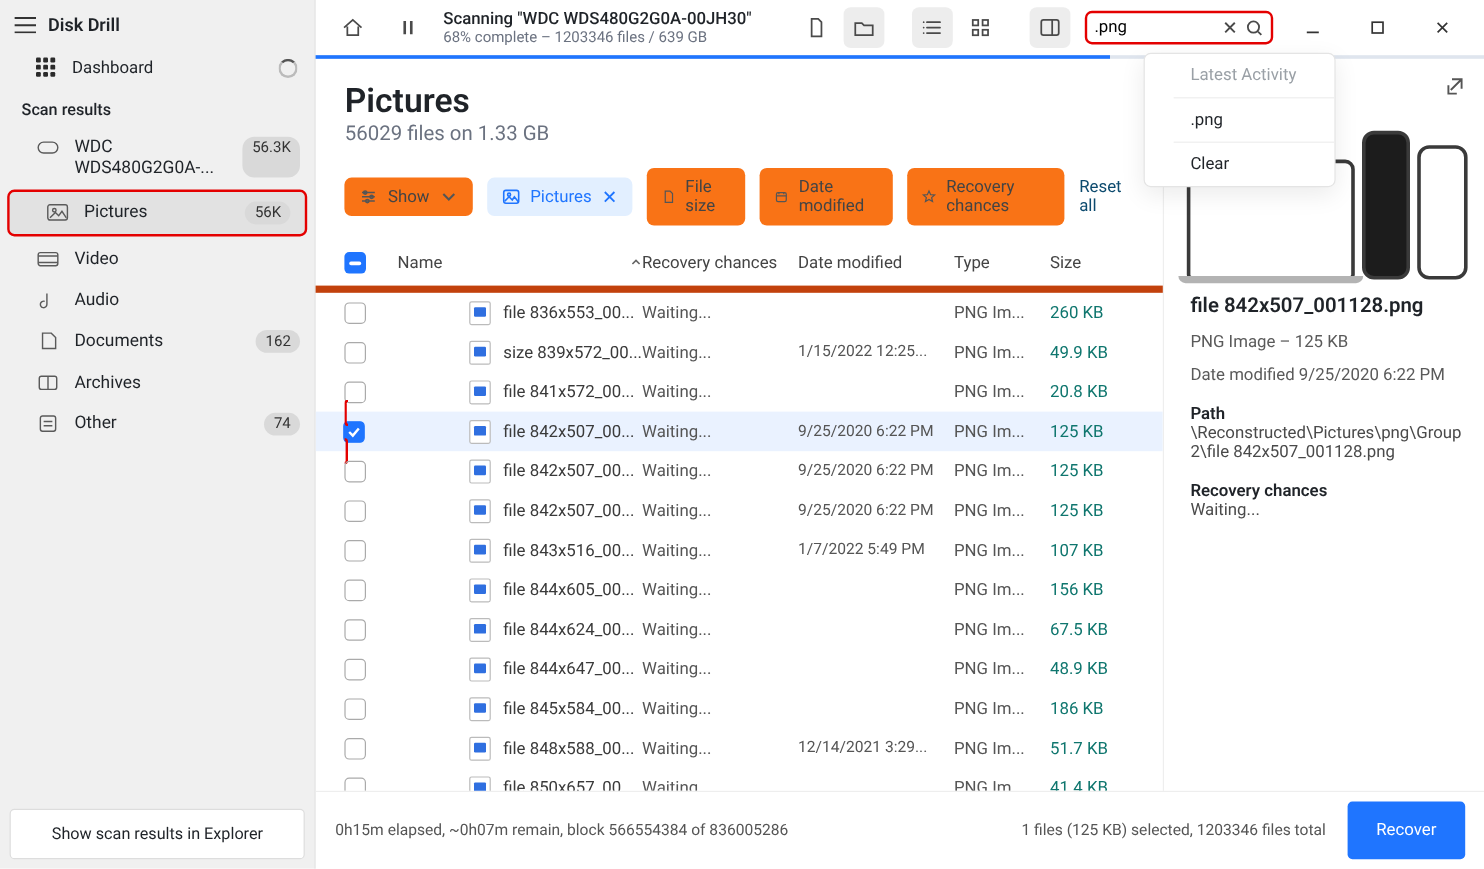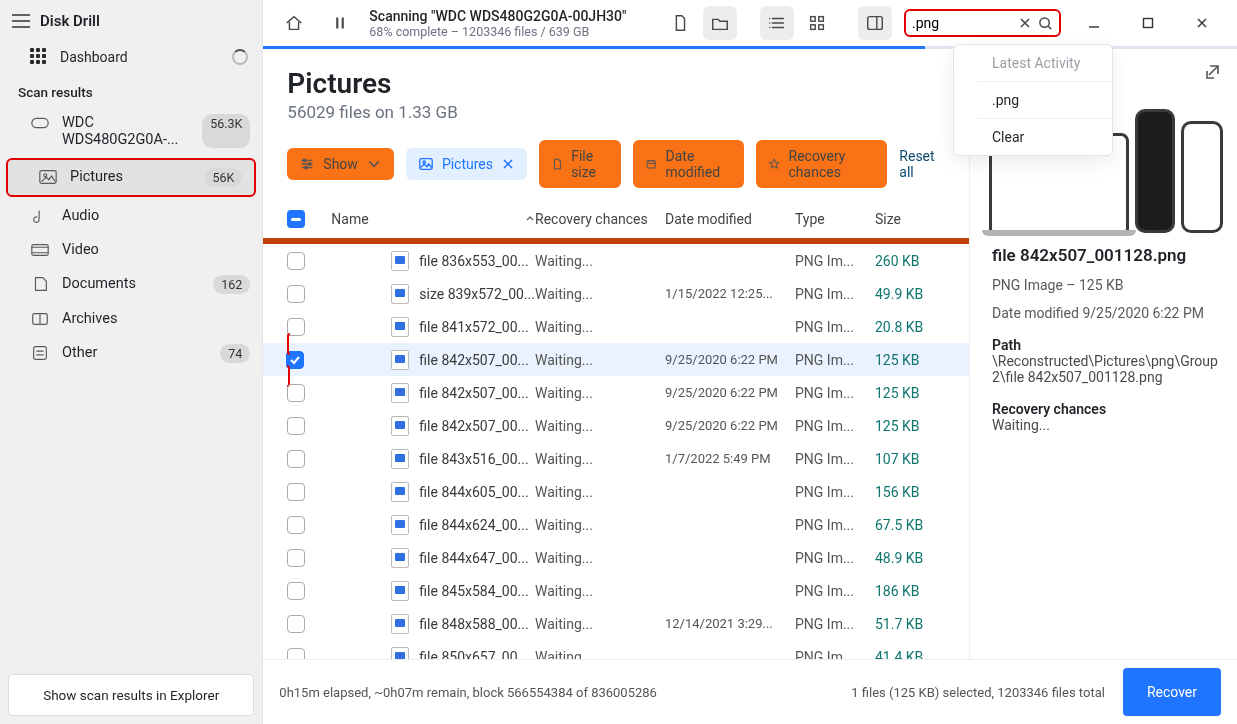--- a/index.html
+++ b/index.html
@@ -157,30 +157,30 @@
       <svg class="ic" viewBox="0 0 22 18">
           <rect x="2" y="2" width="18" height="14" rx="2"></rect>
           <circle cx="8" cy="7" r="1.6"></circle>
           <path d="M4 14l5-5 3 3 3-4 4 6"></path>
         </svg>
       <div class="label">Pictures</div>
       <div class="badge">56K</div>
     </div>
     <div class="side-item">
       <svg class="ic" viewBox="0 0 22 18">
-          <path d="M10 3v10a3 3 0 1 1-2-2.8"></path>
-        </svg>
-      <div class="label">Audio</div>
-    </div>
-    <div class="side-item">
-      <svg class="ic" viewBox="0 0 22 18">
           <rect x="2" y="3" width="18" height="12" rx="2"></rect>
           <path d="M2 6h18M2 12h18"></path>
         </svg>
       <div class="label">Video</div>
+    </div>
+    <div class="side-item">
+      <svg class="ic" viewBox="0 0 22 18">
+          <path d="M10 3v10a3 3 0 1 1-2-2.8"></path>
+        </svg>
+      <div class="label">Audio</div>
     </div>
     <div class="side-item">
       <svg class="ic" viewBox="0 0 22 18">
           <path d="M6 2h8l4 4v10H6z"></path>
         </svg>
       <div class="label">Documents</div>
       <div class="badge">162</div>
     </div>
     <div class="side-item">
       <svg class="ic" viewBox="0 0 22 18">

